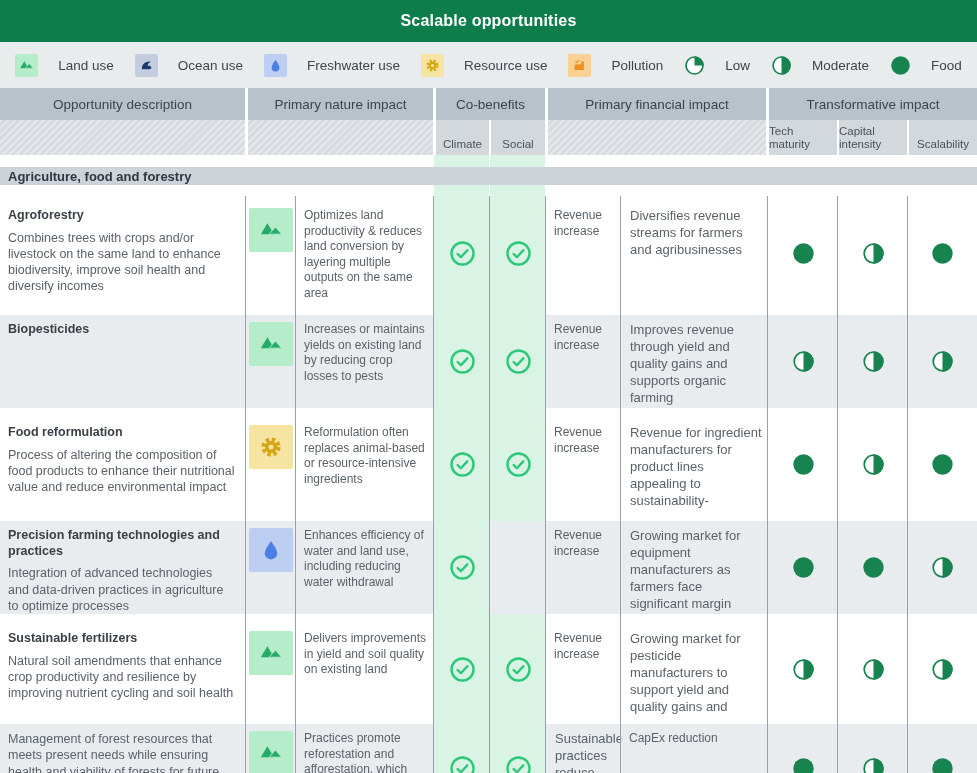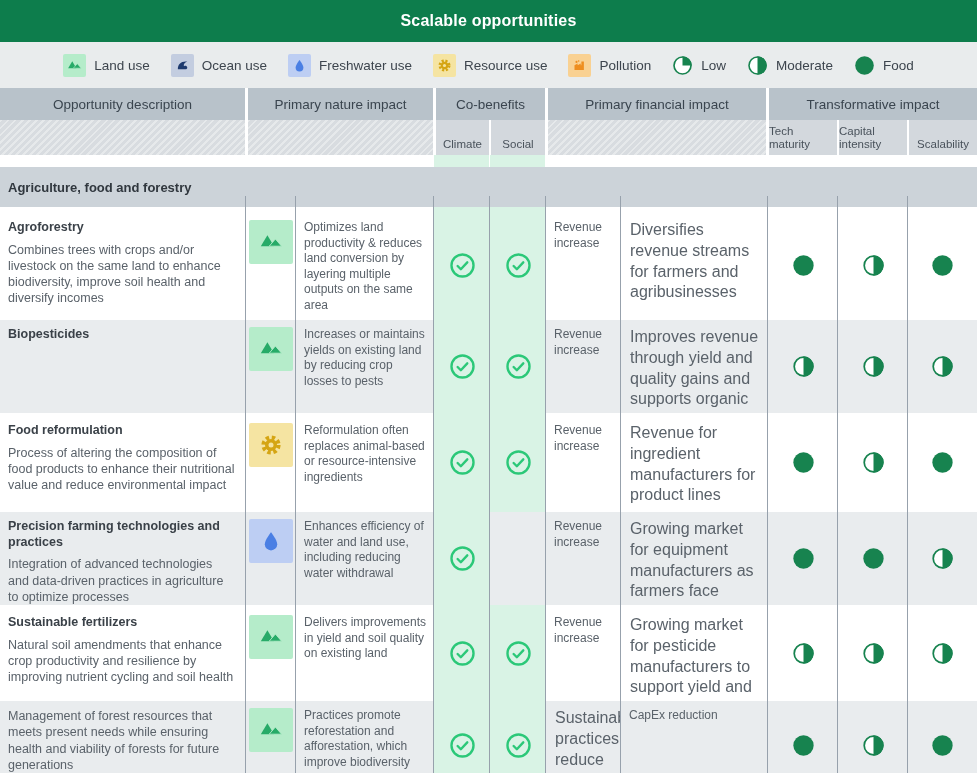--- a/index.html
+++ b/index.html
@@ -10,58 +10,58 @@
   }
   .layer { position:relative; z-index:1; }
 
   
   .titlebar { height:42px; background:#0d7d4c; display:flex; align-items:center; justify-content:center; }
   .titlebar span { color:#ffffff; font-size:16px; font-weight:bold; letter-spacing:.2px; }
 
   
   .legendbar { height:46px; background:#e9eced; display:flex; align-items:center; justify-content:center; gap:21px; }
   .legend-item { display:flex; align-items:center; gap:8px; }
-  .legend-item .lbl { font-size:13.5px; color:#3d454e; }
+  .legend-item .lbl { font-size:13.5px; color:#3d454e;margin-left:12px; }
   .isq { display:inline-flex; align-items:center; justify-content:center; border-radius:2px; }
   .legend-item .isq { width:23px; height:23px; }
   .legend-item .isq svg { width:15px; height:15px; }
   .lvl { display:inline-flex; }
   .legend-item .lvl svg { width:21px; height:21px; }
 
   
   .colheads { height:32px; display:grid; grid-template-columns:245px 3px 185px 3px 109px 3px 218px 3px 208px; background:#fff; }
   .colheads .hcell { background:#b8c2ca; display:flex; align-items:center; justify-content:center; }
   .colheads .hcell span { font-size:13.5px; color:#3a454f; }
 
   
   .subheads { height:35px; display:grid; grid-template-columns:245px 3px 185px 3px 53px 2px 54px 3px 218px 3px 68px 2px 68px 2px 68px; background:#fff; }
   .hatch { background:repeating-linear-gradient(135deg,#e6e9eb 0px,#e6e9eb 2px,#d8dce0 2px,#d8dce0 5px); }
   .subcell { background:#d3d8dd; display:flex; align-items:flex-end; justify-content:center; padding-bottom:4px; text-align:left; }
   .subcell span { font-size:11.5px; line-height:1.15; color:#49525b; }
 
   .gap12 { height:12px; }
   .gap6 { height:6px; }
-  .sectionhead { height:40px; background:#ccd3d9; display:flex; align-items:center; padding-left:8px; }
+  .sectionhead { height:18px; background:#ccd3d9; display:flex; align-items:center; padding-left:8px; }
   .sectionhead span { font-size:13px; font-weight:bold; color:#30373e; }
 
   
-  .row { display:grid; grid-template-columns:246px 50px 138px 56px 56px 75px 147px 70px 70px 69px; margin-bottom:3px; position:relative; z-index:1; overflow:hidden; }
+  .row { display:grid; grid-template-columns:246px 50px 138px 56px 56px 75px 147px 70px 70px 69px; margin-bottom:3px; position:relative; z-index:1; overflow:hidden;margin-top:10px; }
   .c { background:var(--rowbg,#fff); overflow:hidden; }
   .c-desc { padding:7px 10px 4px 8px; }
   .row-title { font-size:12.5px; font-weight:bold; color:#3a4148; line-height:1.25; margin-bottom:6px; }
   .row-desc { font-size:12.5px; color:#5a626a; line-height:1.3; }
   .c-icon { display:flex; justify-content:center; padding-top:7px; }
   .nat-icon .isq { width:44px; height:44px; border-radius:2px; }
   .nat-icon .isq svg { width:24px; height:24px; }
   .c-nature { padding:7px 6px 4px 8px; font-size:12px; color:#5a626a; line-height:1.3; }
   .c-climate, .c-social { display:flex; align-items:center; justify-content:center; }
   .c-climate.checked, .c-social.checked { background:transparent; }
   .c-climate svg, .c-social svg { width:27px; height:27px; }
   .c-fintype { padding:7px 4px 4px 8px; font-size:12px; color:#5a626a; line-height:1.3; }
-  .c-findesc { padding:7px 6px 4px 9px; font-size:16px; color:#5a626a; line-height:1.3; }
+  .c-findesc { padding:7px 6px 4px 9px; font-size:13px; color:#5a626a; line-height:1.3; }
   .c-rate { display:flex; align-items:center; justify-content:center; }
   .c-rate svg { width:23px; height:23px; }
 
   
   .greenstrip { position:absolute; top:155px; bottom:0; width:55px; background:#d9f3e5; z-index:0; }
   .gs-climate { left:434px; }
   .gs-social { left:490px; }
 
   
   .vline { position:absolute; top:196px; bottom:0; width:1px; background:#97a1ac; z-index:2; }

